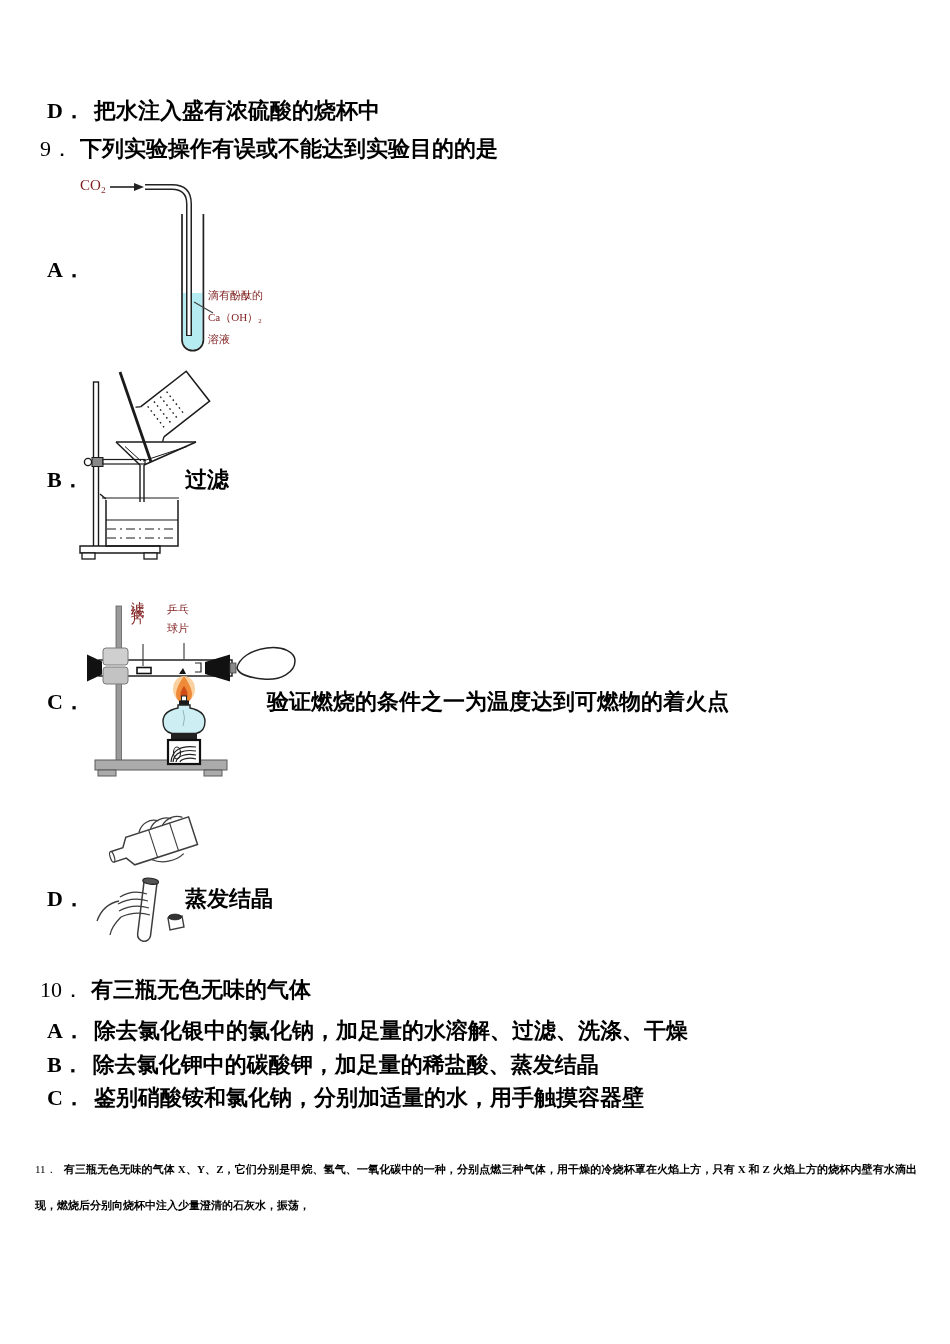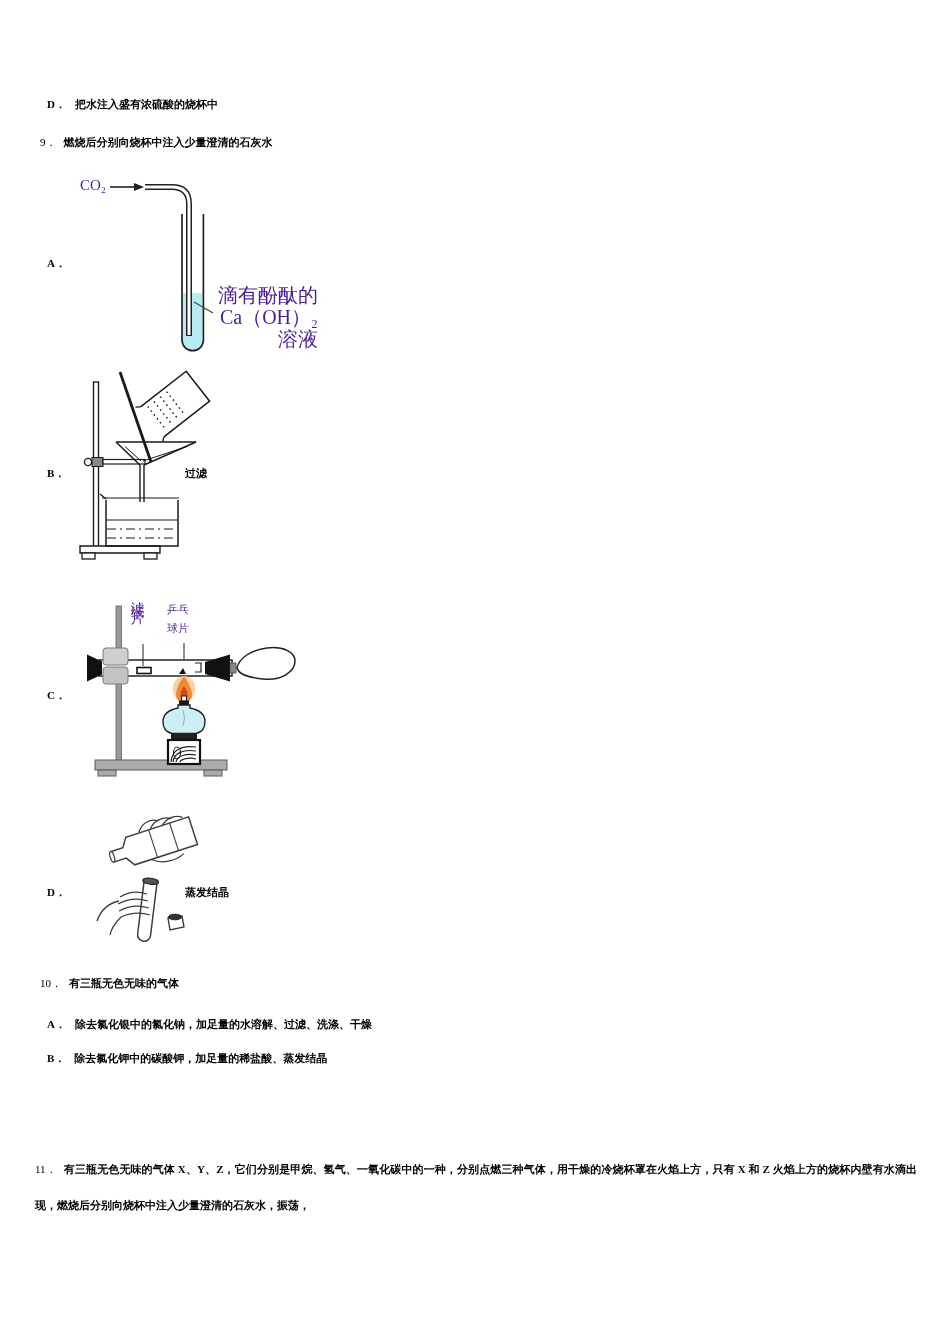--- a/index.html
+++ b/index.html
@@ -1,42 +1,42 @@
 <!DOCTYPE html>
 <html><head>
 <meta charset="utf-8">
 <style>
   html,body{margin:0;padding:0;background:#fff;}
   .page{position:relative;width:950px;height:1344px;background:#ffffff;overflow:hidden;
         font-family:"Liberation Serif","DejaVu Serif",serif;color:#000;}
-  .t{position:absolute;font-size:11px;white-space:nowrap;line-height:1.2;}
+  .t{position:absolute;font-size:22px;white-space:nowrap;line-height:1.2;}
   .lab{font-weight:bold;margin-right:9px;}
   .qnum{font-weight:normal;margin-right:7px;}
   .cn{font-weight:bold;}
-  .dlabel{position:absolute;font-weight:normal;color:#4c1d95;}
-  .note{font-size:20px;line-height:22px;white-space:pre-line;text-align:right;}
+  .dlabel{position:absolute;font-weight:normal;color:#7f1d1d;}
+  .note{font-size:11px;line-height:22px;white-space:pre-line;text-align:left;}
   .gas{font-size:15px;}
   .vtext{writing-mode:vertical-rl;text-orientation:upright;font-size:13.5px;letter-spacing:5px;line-height:15px;}
   .two-line{font-size:11px;line-height:19px;white-space:pre-line;}
   .para{position:absolute;font-size:11px;font-weight:bold;line-height:36px;
         text-align:justify;white-space:normal;}
   .para .qnum{font-weight:normal;}
   svg{position:absolute;overflow:visible;}
 </style>
 </head>
 <body>
 
 <div class="page">
 
   <div class="t" style="left:47px;top:98px">
     <span class="lab">D．</span><span class="cn">把水注入盛有浓硫酸的烧杯中</span>
   </div>
 
   <div class="t" style="left:40px;top:136px">
-    <span class="qnum">9．</span><span class="cn">燃烧后分别向烧杯中注入少量澄清的石灰水</span>
+    <span class="qnum">9．</span><span class="cn">下列实验操作有误或不能达到实验目的的是</span>
   </div>
 
   <svg style="left:78px;top:172px" width="245" height="186" viewBox="0 0 245 186">
 
     <line x1="32" y1="15" x2="56" y2="15" stroke="#222" stroke-width="1.6"></line>
     <polygon points="56,11 66,15 56,19" fill="#222"></polygon>
 
     <path d="M67,15 H94 Q111,15 111,32 V165" fill="none" stroke="#222" stroke-width="6"></path>
     <path d="M67,15 H94 Q111,15 111,32 V165" fill="none" stroke="#fff" stroke-width="3"></path>
 
@@ -154,20 +154,23 @@
       <ellipse cx="94" cy="171" rx="3.5" ry="6" fill="none" stroke="#222" stroke-width="1.1"></ellipse>
     </g>
   </svg>
   <div class="dlabel vtext" style="left:130px;top:590px;height:62px">滤纸片</div>
   <div class="dlabel two-line" style="left:167px;top:600px;width:40px">乒乓
 球片</div>
 
   <div class="t" style="left:47px;top:689px">
     <span class="lab">C．</span>
   </div>
+  <div class="t" style="left:267px;top:689px">
+    <span class="cn">验证燃烧的条件之一为温度达到可燃物的着火点</span>
+  </div>
 
   <svg style="left:75px;top:813px" width="135" height="132" viewBox="0 0 135 132">
 
     <g transform="translate(80,30) rotate(-18)">
       <path d="M-45,-5.5 L-32,-5.5 L-26,-14.5 L40,-14.5 L40,14.5 L-26,14.5 L-32,5.5 L-45,5.5" fill="#fff" stroke="#3d3d3d" stroke-width="1.5"></path>
       <ellipse cx="-45" cy="0" rx="2" ry="5.5" fill="#fff" stroke="#3d3d3d" stroke-width="1.2"></ellipse>
       <line x1="-2" y1="-14.5" x2="-2" y2="14.5" stroke="#3d3d3d" stroke-width="1.1"></line>
       <line x1="20" y1="-14.5" x2="20" y2="14.5" stroke="#3d3d3d" stroke-width="1.1"></line>
 
       <path d="M-12,-15 C-7,-23 3,-25 10,-20" fill="none" stroke="#3d3d3d" stroke-width="1.3"></path>
@@ -203,18 +206,21 @@
 
   <div class="t" style="left:40px;top:977px">
     <span class="qnum">10．</span><span class="cn">有三瓶无色无味的气体</span>
   </div>
   <div class="t" style="left:47px;top:1018px">
     <span class="lab">A．</span><span class="cn">除去氯化银中的氯化钠，加足量的水溶解、过滤、洗涤、干燥</span>
   </div>
   <div class="t" style="left:47px;top:1052px">
     <span class="lab">B．</span><span class="cn">除去氯化钾中的碳酸钾，加足量的稀盐酸、蒸发结晶</span>
   </div>
+  <div class="t" style="left:47px;top:1085px">
+    <span class="lab">C．</span><span class="cn">鉴别硝酸铵和氯化钠，分别加适量的水，用手触摸容器壁</span>
+  </div>
 
   <div class="para" style="left:35px;top:1151px;width:882px">
     <span class="qnum">11．</span><span>有三瓶无色无味的气体 X、Y、Z，它们分别是甲烷、氢气、一氧化碳中的一种，分别点燃三种气体，用干燥的冷烧杯罩在火焰上方，只有 X 和 Z 火焰上方的烧杯内壁有水滴出现，燃烧后分别向烧杯中注入少量澄清的石灰水，振荡，</span>
   </div>
 
 </div>
 
 </body></html>

